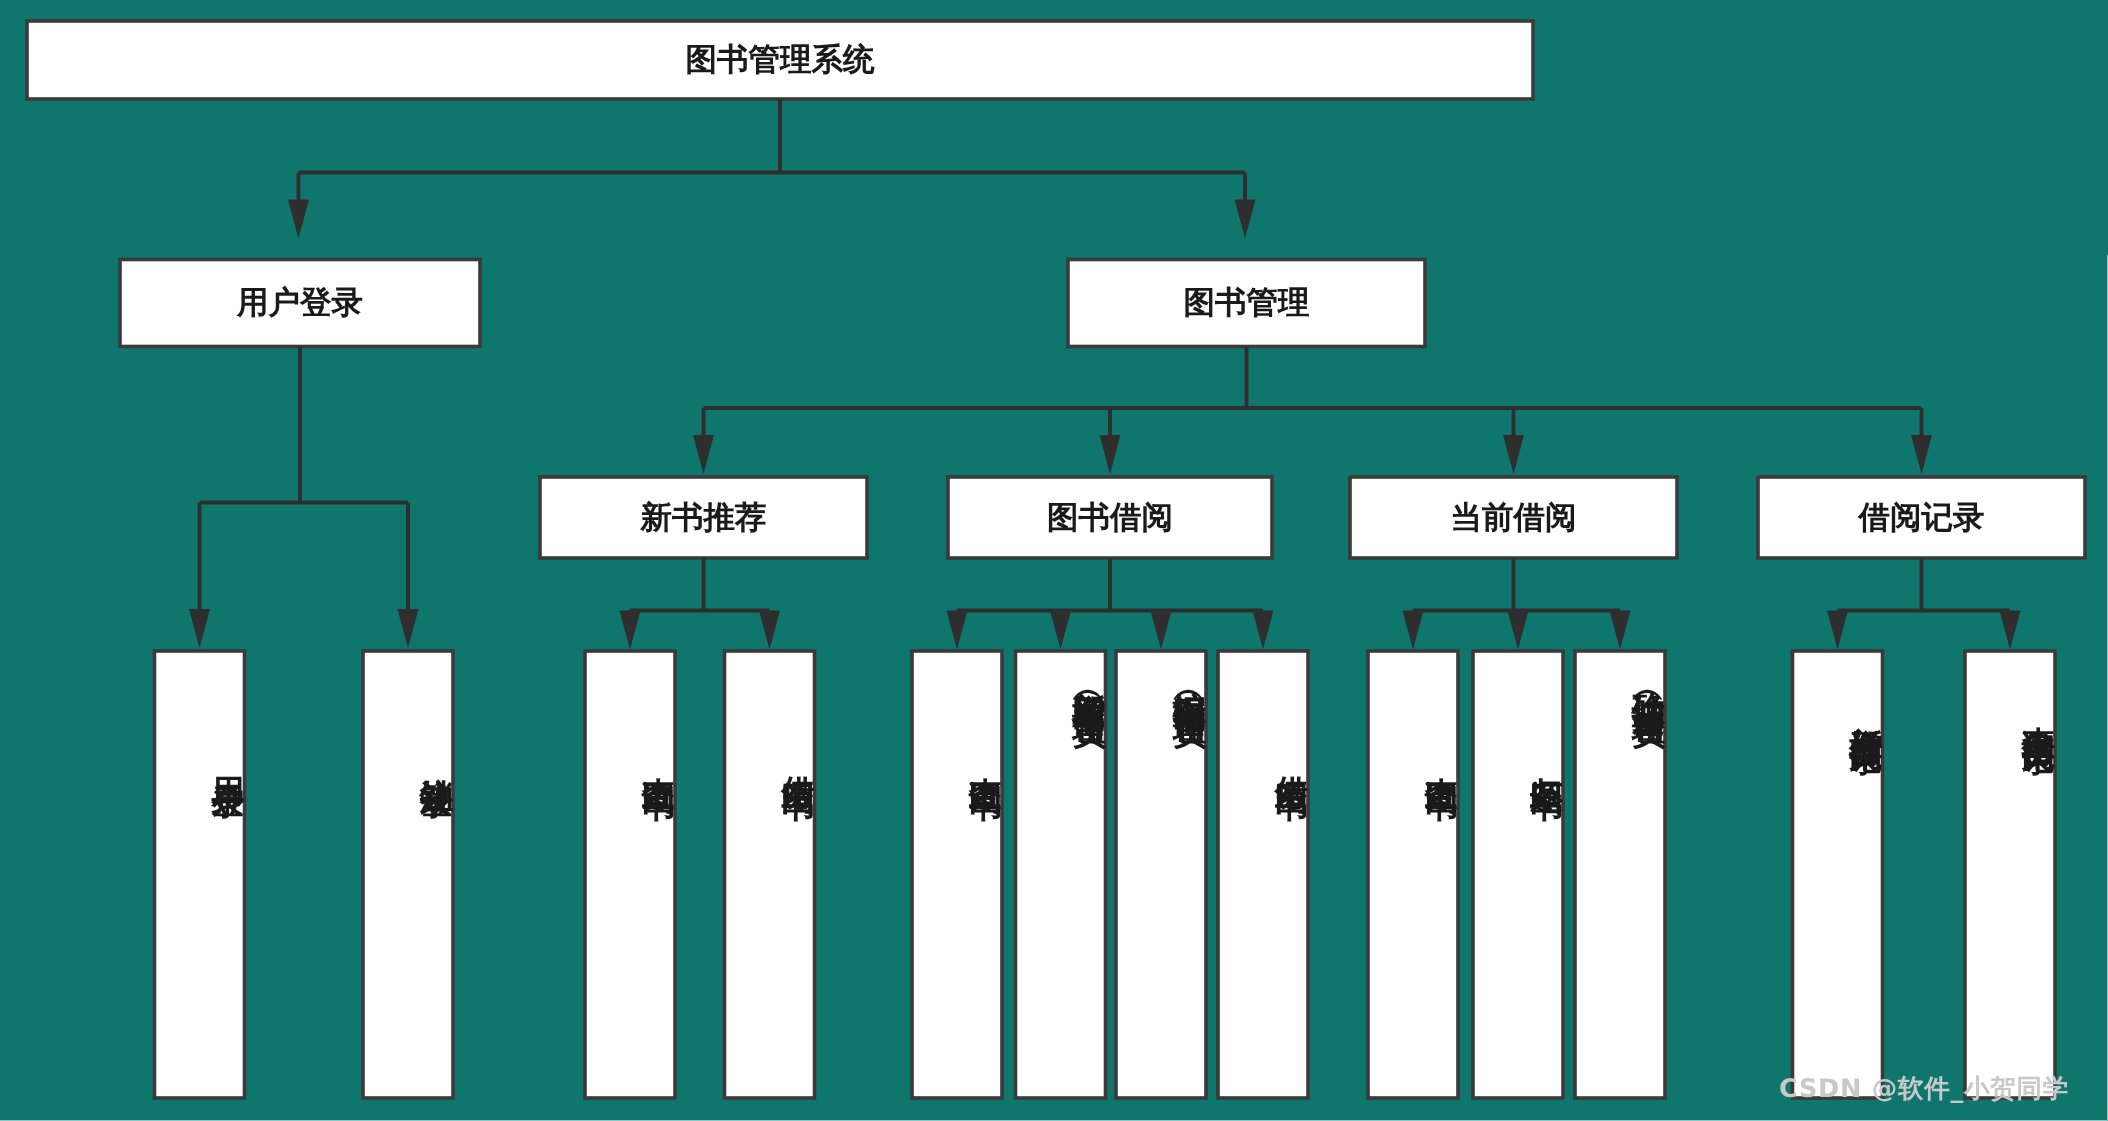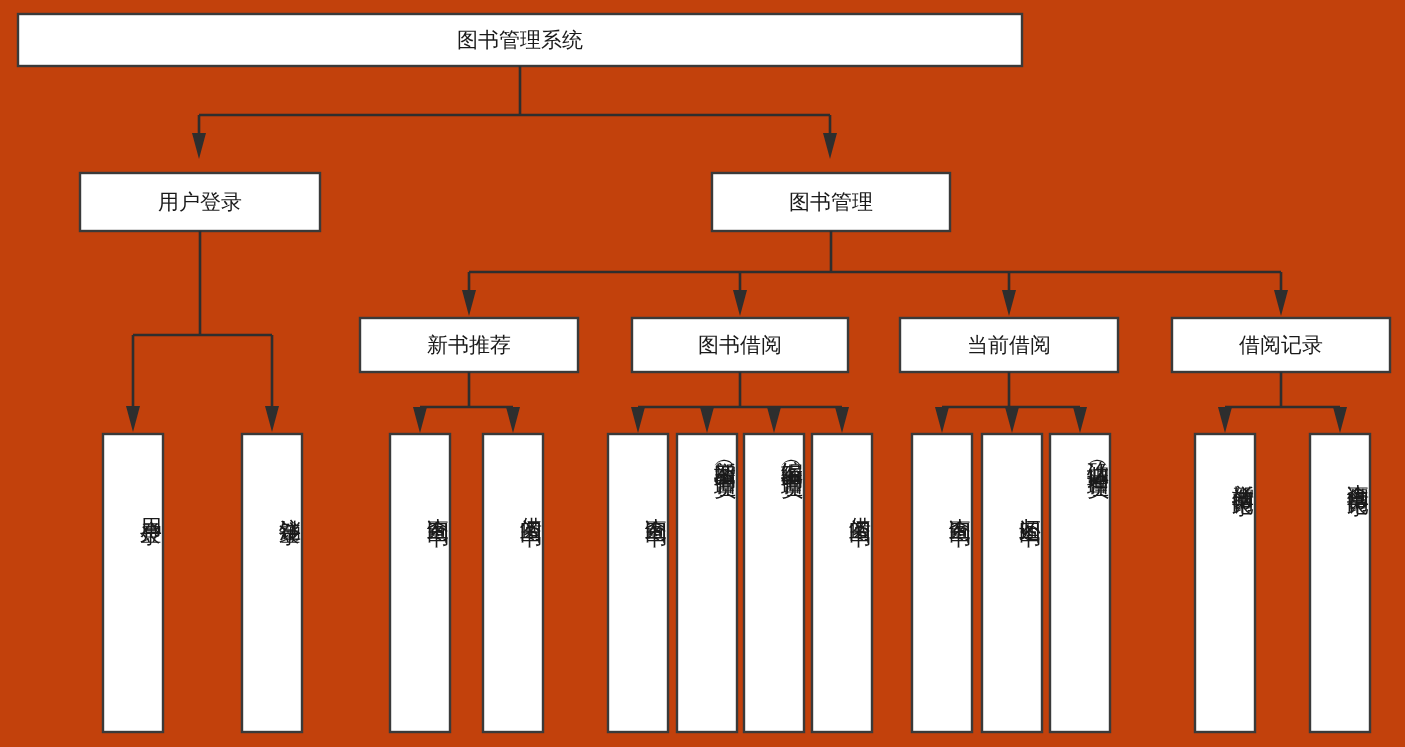--- a/index.html
+++ b/index.html
@@ -8,22 +8,23 @@
     padding: 0;
     background: #ffffff;
   }
   body {
     font-family: "DejaVu Sans", "Liberation Sans", sans-serif;
   }
   #diagram-root {
     position: relative;
     width: 1405px;
     height: 747px;
-    background: #c2410c;
+    background: #0f766e;
     overflow: hidden;
+    font-weight: bold;
   }
   svg#flow-svg {
     position: absolute;
     top: 0;
     left: 0;
     width: 1405px;
     height: 747px;
     display: block;
   }
   .node-box {
@@ -213,14 +214,15 @@
   <div class="vlabel" style="left:744px; top:443px; width:60px;">编辑图书（管理员）</div>
   <div class="vlabel" style="left:812px; top:500px; width:60px;">借阅图书</div>
 
   <div class="vlabel" style="left:912px; top:500px; width:60px;">查询图书</div>
   <div class="vlabel" style="left:982px; top:500px; width:60px;">归还图书</div>
   <div class="vlabel" style="left:1050px; top:443px; width:60px;">确认归还（管理员）</div>
 
   <div class="vlabel" style="left:1195px; top:466px; width:60px;">新增借阅记录</div>
   <div class="vlabel" style="left:1310px; top:466px; width:60px;">查询借阅记录</div>
 
+  <div class="watermark">CSDN @软件_小贺同学</div>
 
 </div>
 
 </body></html>

